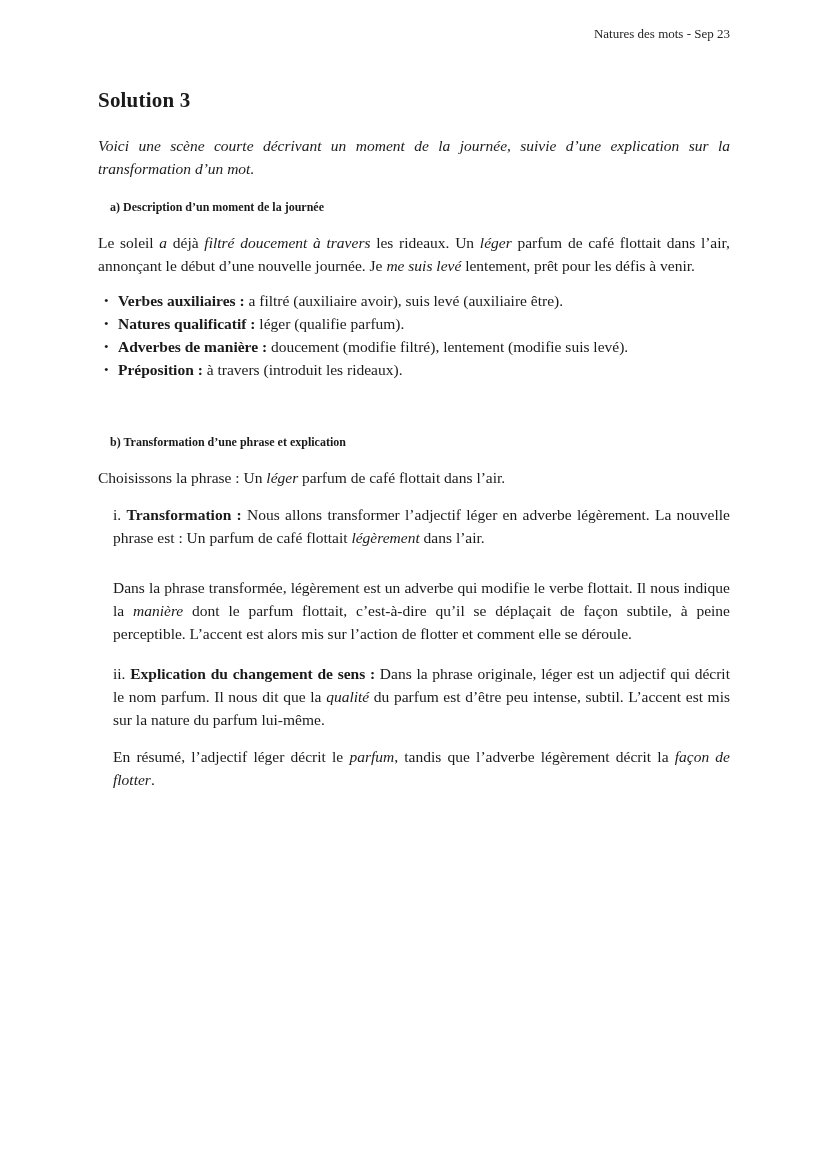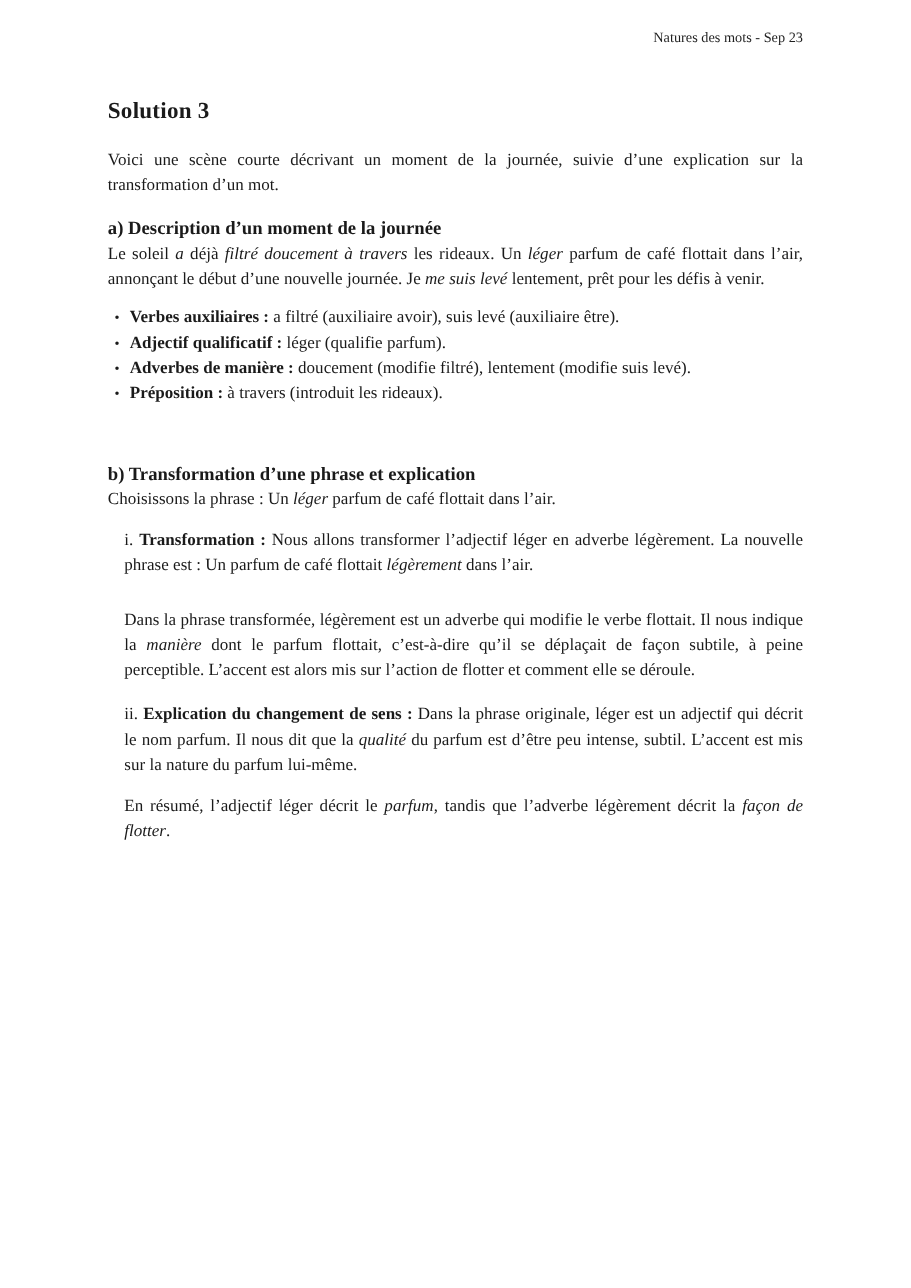--- a/index.html
+++ b/index.html
@@ -35,26 +35,26 @@
     margin: 0 0 21px 0;
     letter-spacing: 0.2px;
   }
   .para {
     font-size: 15.5px;
     line-height: 23px;
     margin: 0 0 14px 0;
   }
   .justify { text-align: justify; }
   .sec-heading {
-    font-size: 17px;
+    font-size: 12px;
     line-height: 23px;
     font-weight: 700;
-    margin: 0;
+    margin: 12px;
   }
-  .intro-para { margin-bottom: 16px; }
+  .intro-para { margin-bottom: 16px; font-style: italic; }
   .sec-a-para { margin-bottom: 12px; font-family: Liberation Serif, serif; }
   .bullet-list {
     list-style: none;
     margin: 0 0 0 0;
     padding: 0 0 0 6px;
   }
   .bullet-list li {
     display: flex;
     font-size: 15.5px;
     line-height: 23px;
@@ -101,21 +101,21 @@
 
     <p class="para justify sec-a-para"><span>Le soleil </span><span class="seg-i">a</span><span> déjà </span><span class="seg-i">filtré doucement à travers</span><span> les rideaux. Un </span><span class="seg-i">léger</span><span> parfum de café flottait dans l’air, annonçant le début d’une nouvelle journée. Je </span><span class="seg-i">me suis levé</span><span> lentement, prêt pour les défis à venir.</span></p>
 
     <ul class="bullet-list">
       <li>
         <span class="bullet-glyph">•</span>
         <span><span class="seg-b">Verbes auxiliaires : </span><span>a filtré (auxiliaire avoir), suis levé (auxiliaire être).</span></span>
       </li>
       <li>
         <span class="bullet-glyph">•</span>
-        <span><span class="seg-b">Adjectif qualificatif : </span><span>léger (qualifie parfum).</span></span>
+        <span><span class="seg-b">Natures qualificatif : </span><span>léger (qualifie parfum).</span></span>
       </li>
       <li>
         <span class="bullet-glyph">•</span>
         <span><span class="seg-b">Adverbes de manière : </span><span>doucement (modifie filtré), lentement (modifie suis levé).</span></span>
       </li>
       <li>
         <span class="bullet-glyph">•</span>
         <span><span class="seg-b">Préposition : </span><span>à travers (introduit les rideaux).</span></span>
       </li>
     </ul>

